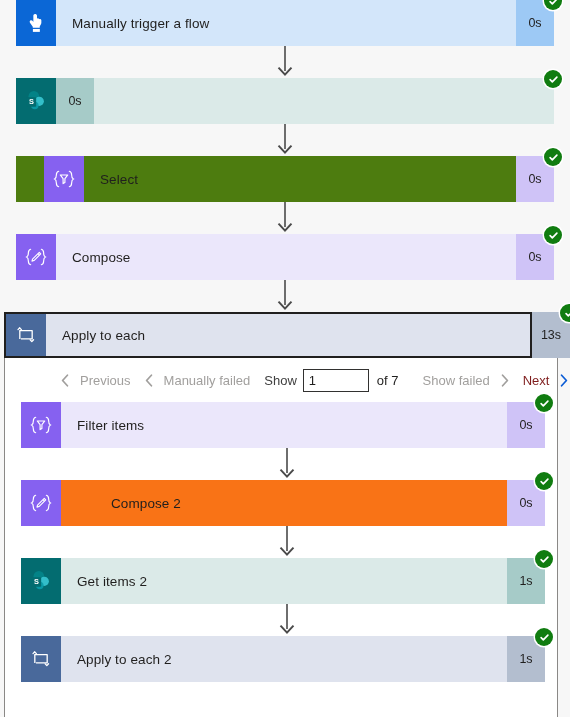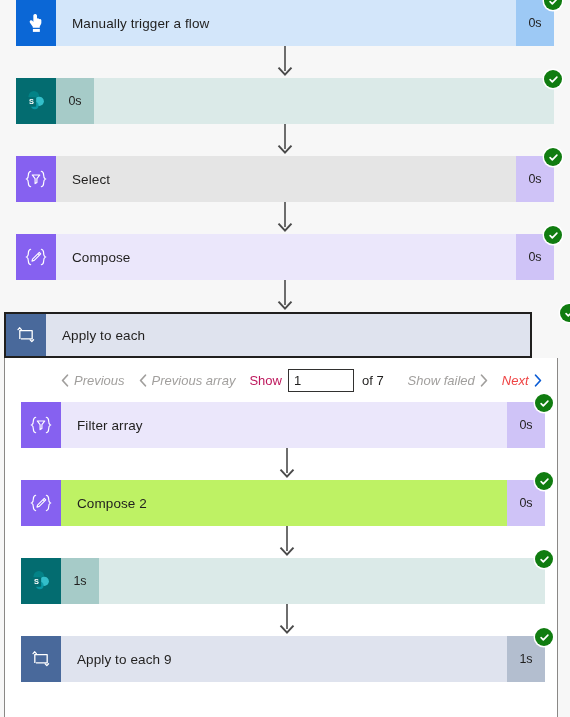--- a/index.html
+++ b/index.html
@@ -128,30 +128,29 @@
     display: flex;
     align-items: center;
     height: 44px;
     padding-left: 56px;
     font-size: 13px;
     gap: 0px;
   }
   .pager-link {
     display: inline-flex;
     align-items: center;
-    gap: 5px;
+    gap: 11px;
     margin-right: 14px;
     white-space: nowrap;
-    font-style: italic;
   }
   .pager-link.disabled { color: #a19f9d; }
-  .pager-link.active { color: #ef4444; }
+  .pager-link.active { color: #7f1d1d; }
   .pager-label {
     margin-right: 6px;
-    color: #be185d;
+    color: #404040;
   }
   .pager-input {
     width: 66px;
     height: 23px;
     border: 1px solid #323130;
     background: #ffffff;
     font-family: "Liberation Sans", sans-serif;
     font-size: 13px;
     color: #201f1e;
     padding: 0 0 0 5px;
@@ -218,21 +217,21 @@
         </span>
       </div>
     </div>
     <div class="connector">
       <svg width="28" height="32" viewBox="0 0 28 32" aria-hidden="true">
         <path stroke="#4a4a4a" stroke-width="1.6" d="M14 0v25"></path>
         <path fill="none" stroke="#4a4a4a" stroke-width="2" stroke-linecap="square" d="M8.2 22.4L14 28.6l5.8-6.2"></path>
       </svg>
     </div>
     <div class="top-row">
-      <div class="card" style="background:#e5e5e5;">
+      <div class="card" style="background:#4d7c0f;padding-left:28px;">
         <div class="card-icon" style="background:#8661f0;">
           <svg width="24" height="22" viewBox="0 0 26 24" aria-hidden="true">
             <path fill="none" stroke="#ffffff" stroke-width="1.3" stroke-linecap="round" d="M7.2 3.6C5.2 4.2 4.7 5.6 4.7 7.4c0 2.1-.5 3.9-1.9 4.6 1.4.7 1.9 2.5 1.9 4.6 0 1.8.5 3.2 2.5 3.8"></path>
             <path fill="none" stroke="#ffffff" stroke-width="1.3" stroke-linecap="round" d="M18.8 3.6c2 .6 2.5 2 2.5 3.8 0 2.1.5 3.9 1.9 4.6-1.4.7-1.9 2.5-1.9 4.6 0 1.8-.5 3.2-2.5 3.8"></path>
             <path fill="none" stroke="#ffffff" stroke-width="1.25" stroke-linejoin="round" d="M8.9 7.6h8.2l-3.1 3.9v4.3l-2 1.2v-5.5z"></path>
           </svg>
         </div>
         <div class="card-body">Select</div>
         <div class="card-duration" style="background:#cfc3f7;">0s</div>
         <span class="status-badge">
@@ -280,39 +279,40 @@
             <svg width="22" height="20" viewBox="0 0 24 22" aria-hidden="true">
               <path fill="none" stroke="#ffffff" stroke-width="1.45" stroke-linejoin="round" d="M4.6 6.2h14.2v9.1H6.4"></path>
               <path fill="none" stroke="#ffffff" stroke-width="1.45" stroke-linejoin="round" d="M5.2 6.2v9.1"></path>
               <path fill="none" stroke="#ffffff" stroke-width="1.45" stroke-linecap="round" stroke-linejoin="round" d="M4.6 6.2l2.6-2.6M4.6 6.2l2.6 2.6" opacity="0"></path>
               <path fill="none" stroke="#ffffff" stroke-width="1.45" stroke-linecap="round" stroke-linejoin="round" d="M3.2 5.1l1.9-2 1.8 2"></path>
               <path fill="none" stroke="#ffffff" stroke-width="1.45" stroke-linecap="round" stroke-linejoin="round" d="M20.3 16.3l-1.9 2-1.8-2"></path>
             </svg>
           </div>
           <div class="card-body">Apply to each</div>
         </div>
+        <div class="scope-duration" style="background:#b3becf;">13s</div>
         <span class="status-badge">
           <svg width="11" height="11" viewBox="0 0 12 12" aria-hidden="true">
             <path fill="none" stroke="#ffffff" stroke-width="1.8" stroke-linecap="round" stroke-linejoin="round" d="M2.3 6.2l2.4 2.4 5-5.2"></path>
           </svg>
         </span>
       </div>
       <div class="scope-inner">
         <div class="pager">
           <span class="pager-link disabled">
             <svg class="chev" width="8" height="13" viewBox="0 0 8 13" aria-hidden="true">
               <path fill="none" stroke="#a19f9d" stroke-width="1.7" stroke-linecap="round" stroke-linejoin="round" d="M6.4 1.2L1.6 6.5l4.8 5.3"></path>
             </svg>
             <span>Previous</span>
           </span>
           <span class="pager-link disabled">
             <svg class="chev" width="8" height="13" viewBox="0 0 8 13" aria-hidden="true">
               <path fill="none" stroke="#a19f9d" stroke-width="1.7" stroke-linecap="round" stroke-linejoin="round" d="M6.4 1.2L1.6 6.5l4.8 5.3"></path>
             </svg>
-            <span>Previous array</span>
+            <span>Manually failed</span>
           </span>
           <span class="pager-label">Show</span>
           <input class="pager-input" type="text" value="1" style="">
           <span class="pager-of">of 7</span>
           <span class="pager-link disabled">
             <span>Show failed</span>
             <svg class="chev" width="8" height="13" viewBox="0 0 8 13" aria-hidden="true">
               <path fill="none" stroke="#a19f9d" stroke-width="1.7" stroke-linecap="round" stroke-linejoin="round" d="M1.6 1.2l4.8 5.3-4.8 5.3"></path>
             </svg>
           </span>
@@ -325,37 +325,37 @@
         </div>
         <div class="inner-row">
           <div class="card" style="background:#ebe7fb;">
             <div class="card-icon" style="background:#8661f0;">
               <svg width="24" height="22" viewBox="0 0 26 24" aria-hidden="true">
                 <path fill="none" stroke="#ffffff" stroke-width="1.3" stroke-linecap="round" d="M7.2 3.6C5.2 4.2 4.7 5.6 4.7 7.4c0 2.1-.5 3.9-1.9 4.6 1.4.7 1.9 2.5 1.9 4.6 0 1.8.5 3.2 2.5 3.8"></path>
                 <path fill="none" stroke="#ffffff" stroke-width="1.3" stroke-linecap="round" d="M18.8 3.6c2 .6 2.5 2 2.5 3.8 0 2.1.5 3.9 1.9 4.6-1.4.7-1.9 2.5-1.9 4.6 0 1.8-.5 3.2-2.5 3.8"></path>
                 <path fill="none" stroke="#ffffff" stroke-width="1.25" stroke-linejoin="round" d="M8.9 7.6h8.2l-3.1 3.9v4.3l-2 1.2v-5.5z"></path>
               </svg>
             </div>
-            <div class="card-body">Filter array</div>
+            <div class="card-body">Filter items</div>
             <div class="card-duration" style="background:#cfc3f7;">0s</div>
             <span class="status-badge">
               <svg width="11" height="11" viewBox="0 0 12 12" aria-hidden="true">
                 <path fill="none" stroke="#ffffff" stroke-width="1.8" stroke-linecap="round" stroke-linejoin="round" d="M2.3 6.2l2.4 2.4 5-5.2"></path>
               </svg>
             </span>
           </div>
         </div>
         <div class="connector inner">
           <svg width="28" height="32" viewBox="0 0 28 32" aria-hidden="true">
             <path stroke="#4a4a4a" stroke-width="1.6" d="M14 0v25"></path>
             <path fill="none" stroke="#4a4a4a" stroke-width="2" stroke-linecap="square" d="M8.2 22.4L14 28.6l5.8-6.2"></path>
           </svg>
         </div>
         <div class="inner-row">
-          <div class="card" style="background:#bef264;">
+          <div class="card" style="background:#f97316;gap:34px;">
             <div class="card-icon" style="background:#8661f0;">
               <svg width="24" height="22" viewBox="0 0 26 24" aria-hidden="true">
                 <path fill="none" stroke="#ffffff" stroke-width="1.3" stroke-linecap="round" d="M7.2 3.6C5.2 4.2 4.7 5.6 4.7 7.4c0 2.1-.5 3.9-1.9 4.6 1.4.7 1.9 2.5 1.9 4.6 0 1.8.5 3.2 2.5 3.8"></path>
                 <path fill="none" stroke="#ffffff" stroke-width="1.3" stroke-linecap="round" d="M18.8 3.6c2 .6 2.5 2 2.5 3.8 0 2.1.5 3.9 1.9 4.6-1.4.7-1.9 2.5-1.9 4.6 0 1.8-.5 3.2-2.5 3.8"></path>
                 <path fill="none" stroke="#ffffff" stroke-width="1.2" stroke-linejoin="round" d="M16.6 6.9l1.6 1.6-7.4 7.4-2.2.6.6-2.2z"></path>
                 <path fill="none" stroke="#ffffff" stroke-width="1.1" d="M15.1 8.4l1.6 1.6"></path>
               </svg>
             </div>
             <div class="card-body">Compose 2</div>
             <div class="card-duration" style="background:#cfc3f7;">0s</div>
@@ -376,20 +376,21 @@
           <div class="card" style="background:#dbeae8;">
             <div class="card-icon" style="background:#036c70;">
               <svg width="24" height="24" viewBox="0 0 28 28" aria-hidden="true">
                 <circle cx="11.5" cy="8.5" r="6.2" fill="#038387"></circle>
                 <circle cx="17.8" cy="14.4" r="5.4" fill="#37c6d0" opacity="0.92"></circle>
                 <circle cx="12.6" cy="19.2" r="4.4" fill="#0b9ba7" opacity="0.92"></circle>
                 <rect x="3.2" y="9.6" width="11" height="11" rx="1" fill="#036c70"></rect>
                 <text x="8.7" y="17.9" font-family="&quot;Liberation Sans&quot;, sans-serif" font-size="8.6" font-weight="bold" fill="#ffffff" text-anchor="middle">S</text>
               </svg>
             </div>
+            <div class="card-body">Get items 2</div>
             <div class="card-duration" style="background:#a6cbc8;">1s</div>
             <span class="status-badge">
               <svg width="11" height="11" viewBox="0 0 12 12" aria-hidden="true">
                 <path fill="none" stroke="#ffffff" stroke-width="1.8" stroke-linecap="round" stroke-linejoin="round" d="M2.3 6.2l2.4 2.4 5-5.2"></path>
               </svg>
             </span>
           </div>
         </div>
         <div class="connector inner">
           <svg width="28" height="32" viewBox="0 0 28 32" aria-hidden="true">
@@ -401,21 +402,21 @@
           <div class="card" style="background:#dfe3ee;">
             <div class="card-icon" style="background:#49699b;">
               <svg width="22" height="20" viewBox="0 0 24 22" aria-hidden="true">
                 <path fill="none" stroke="#ffffff" stroke-width="1.45" stroke-linejoin="round" d="M4.6 6.2h14.2v9.1H6.4"></path>
                 <path fill="none" stroke="#ffffff" stroke-width="1.45" stroke-linejoin="round" d="M5.2 6.2v9.1"></path>
                 <path fill="none" stroke="#ffffff" stroke-width="1.45" stroke-linecap="round" stroke-linejoin="round" d="M4.6 6.2l2.6-2.6M4.6 6.2l2.6 2.6" opacity="0"></path>
                 <path fill="none" stroke="#ffffff" stroke-width="1.45" stroke-linecap="round" stroke-linejoin="round" d="M3.2 5.1l1.9-2 1.8 2"></path>
                 <path fill="none" stroke="#ffffff" stroke-width="1.45" stroke-linecap="round" stroke-linejoin="round" d="M20.3 16.3l-1.9 2-1.8-2"></path>
               </svg>
             </div>
-            <div class="card-body">Apply to each 9</div>
+            <div class="card-body">Apply to each 2</div>
             <div class="card-duration" style="background:#b3becf;">1s</div>
             <span class="status-badge">
               <svg width="11" height="11" viewBox="0 0 12 12" aria-hidden="true">
                 <path fill="none" stroke="#ffffff" stroke-width="1.8" stroke-linecap="round" stroke-linejoin="round" d="M2.3 6.2l2.4 2.4 5-5.2"></path>
               </svg>
             </span>
           </div>
         </div>
       </div>
     </div>

